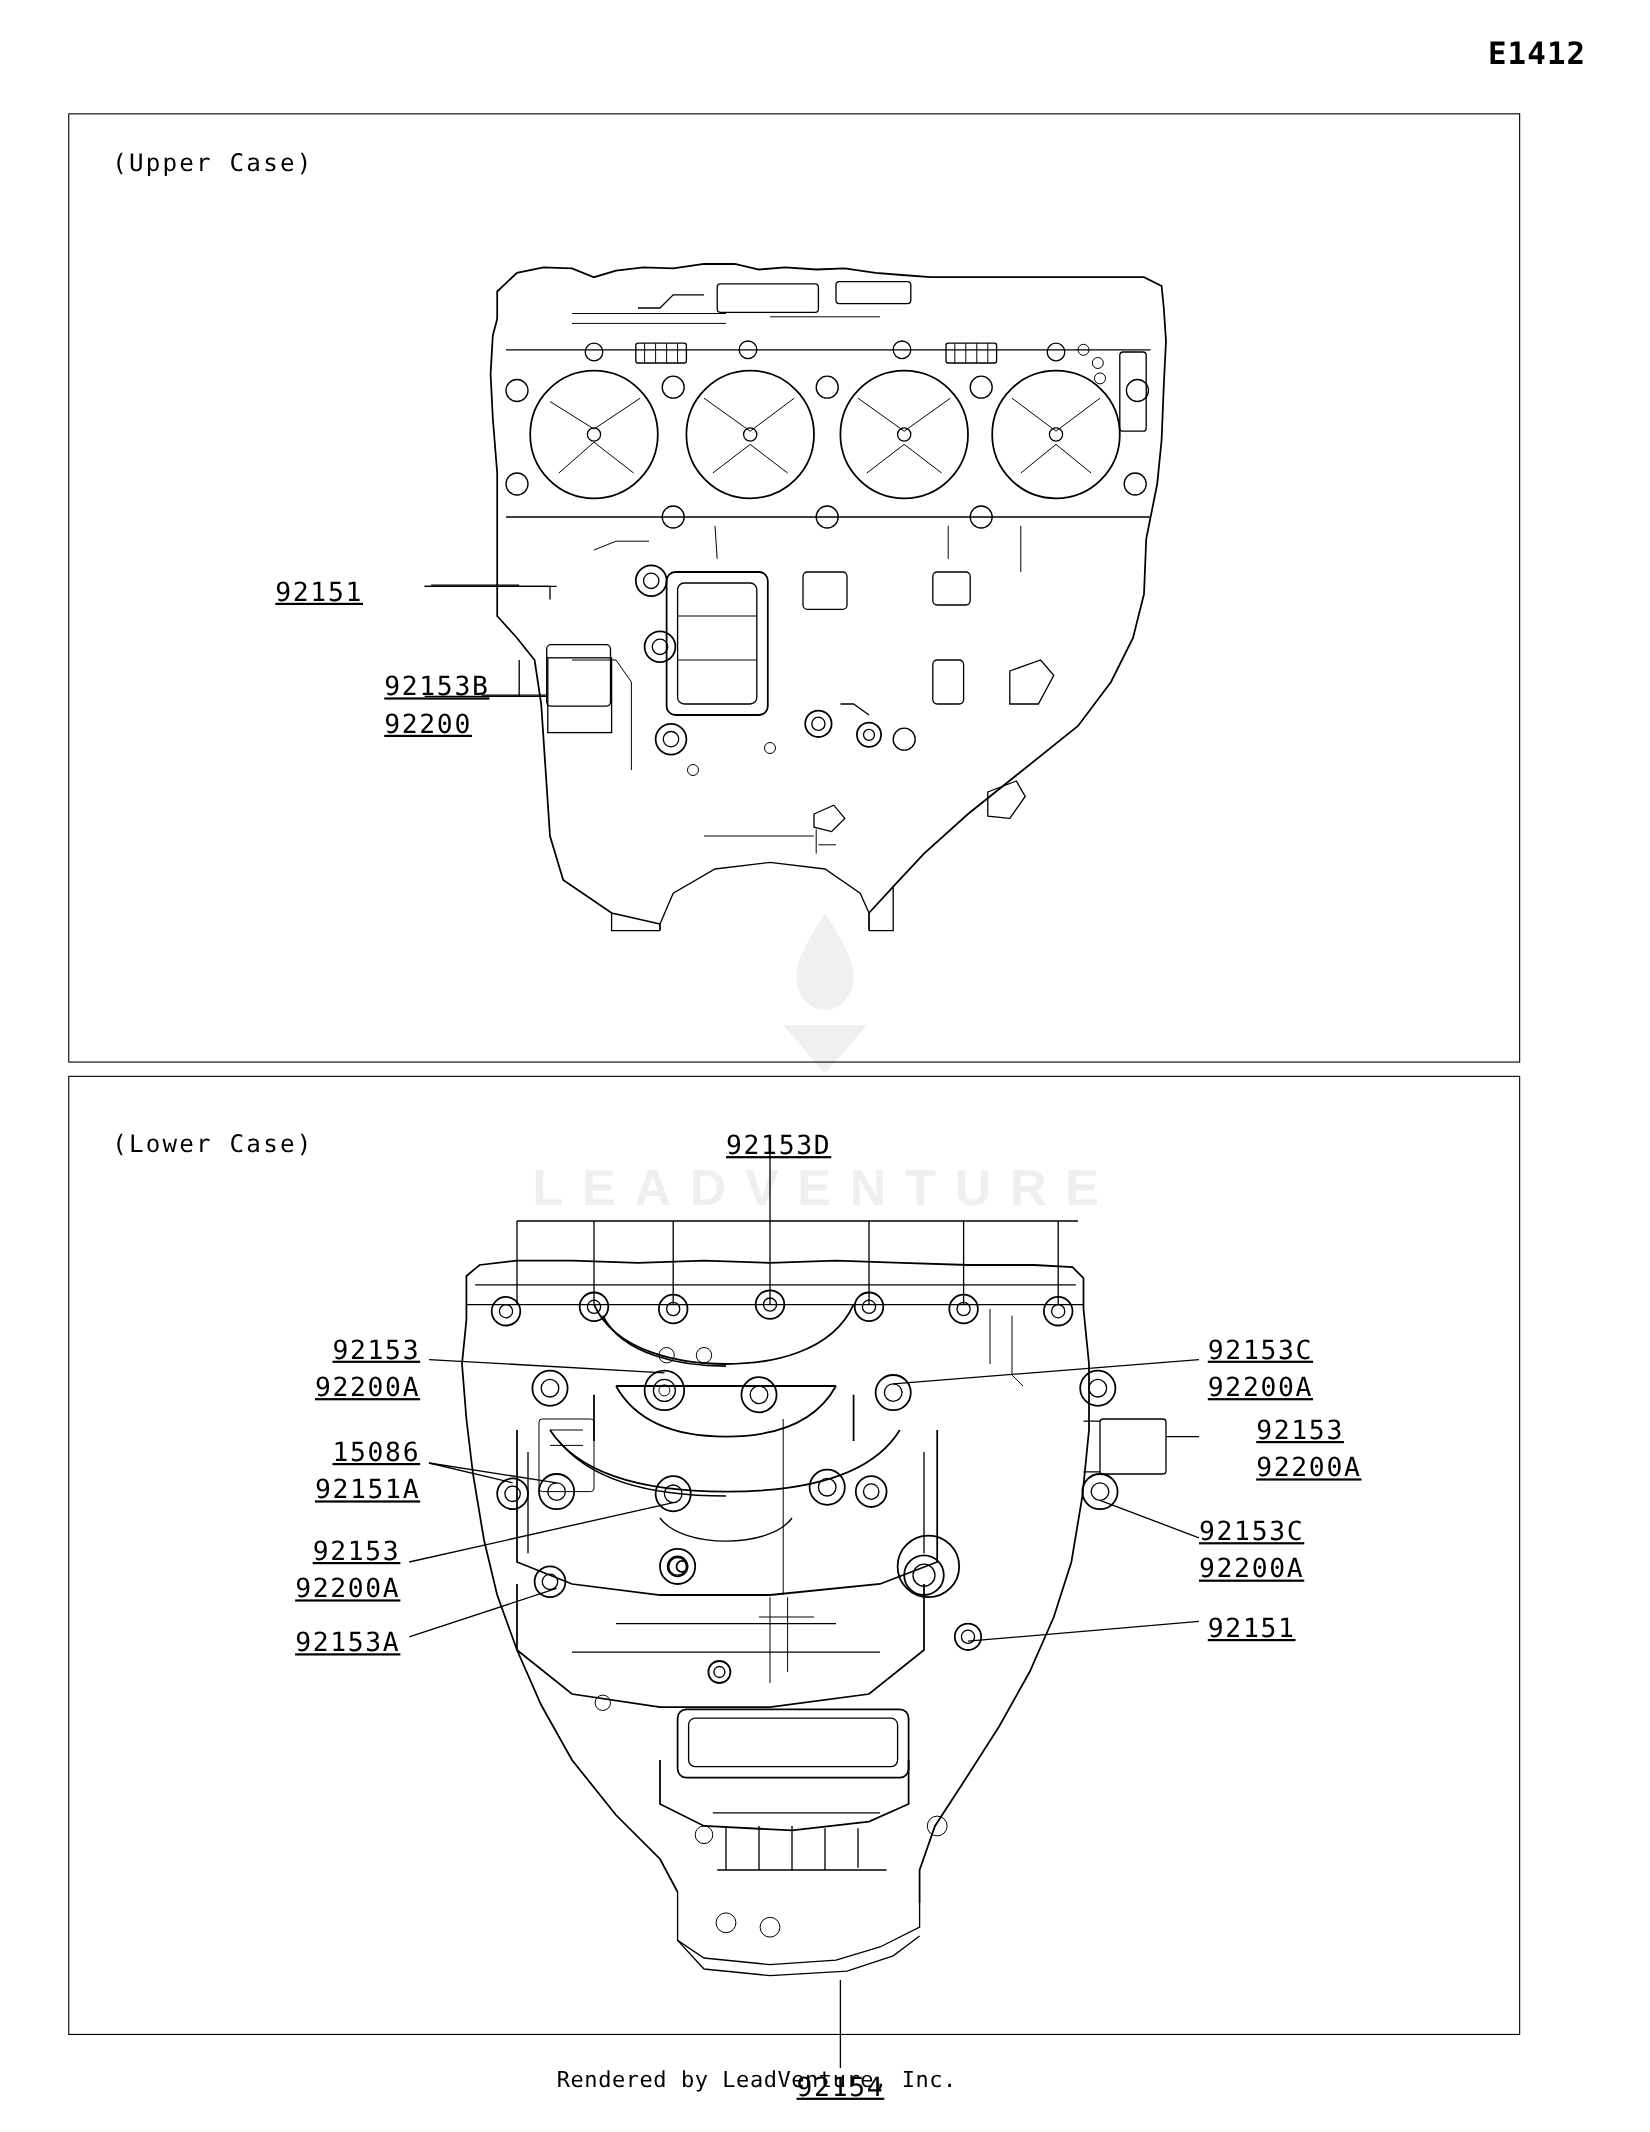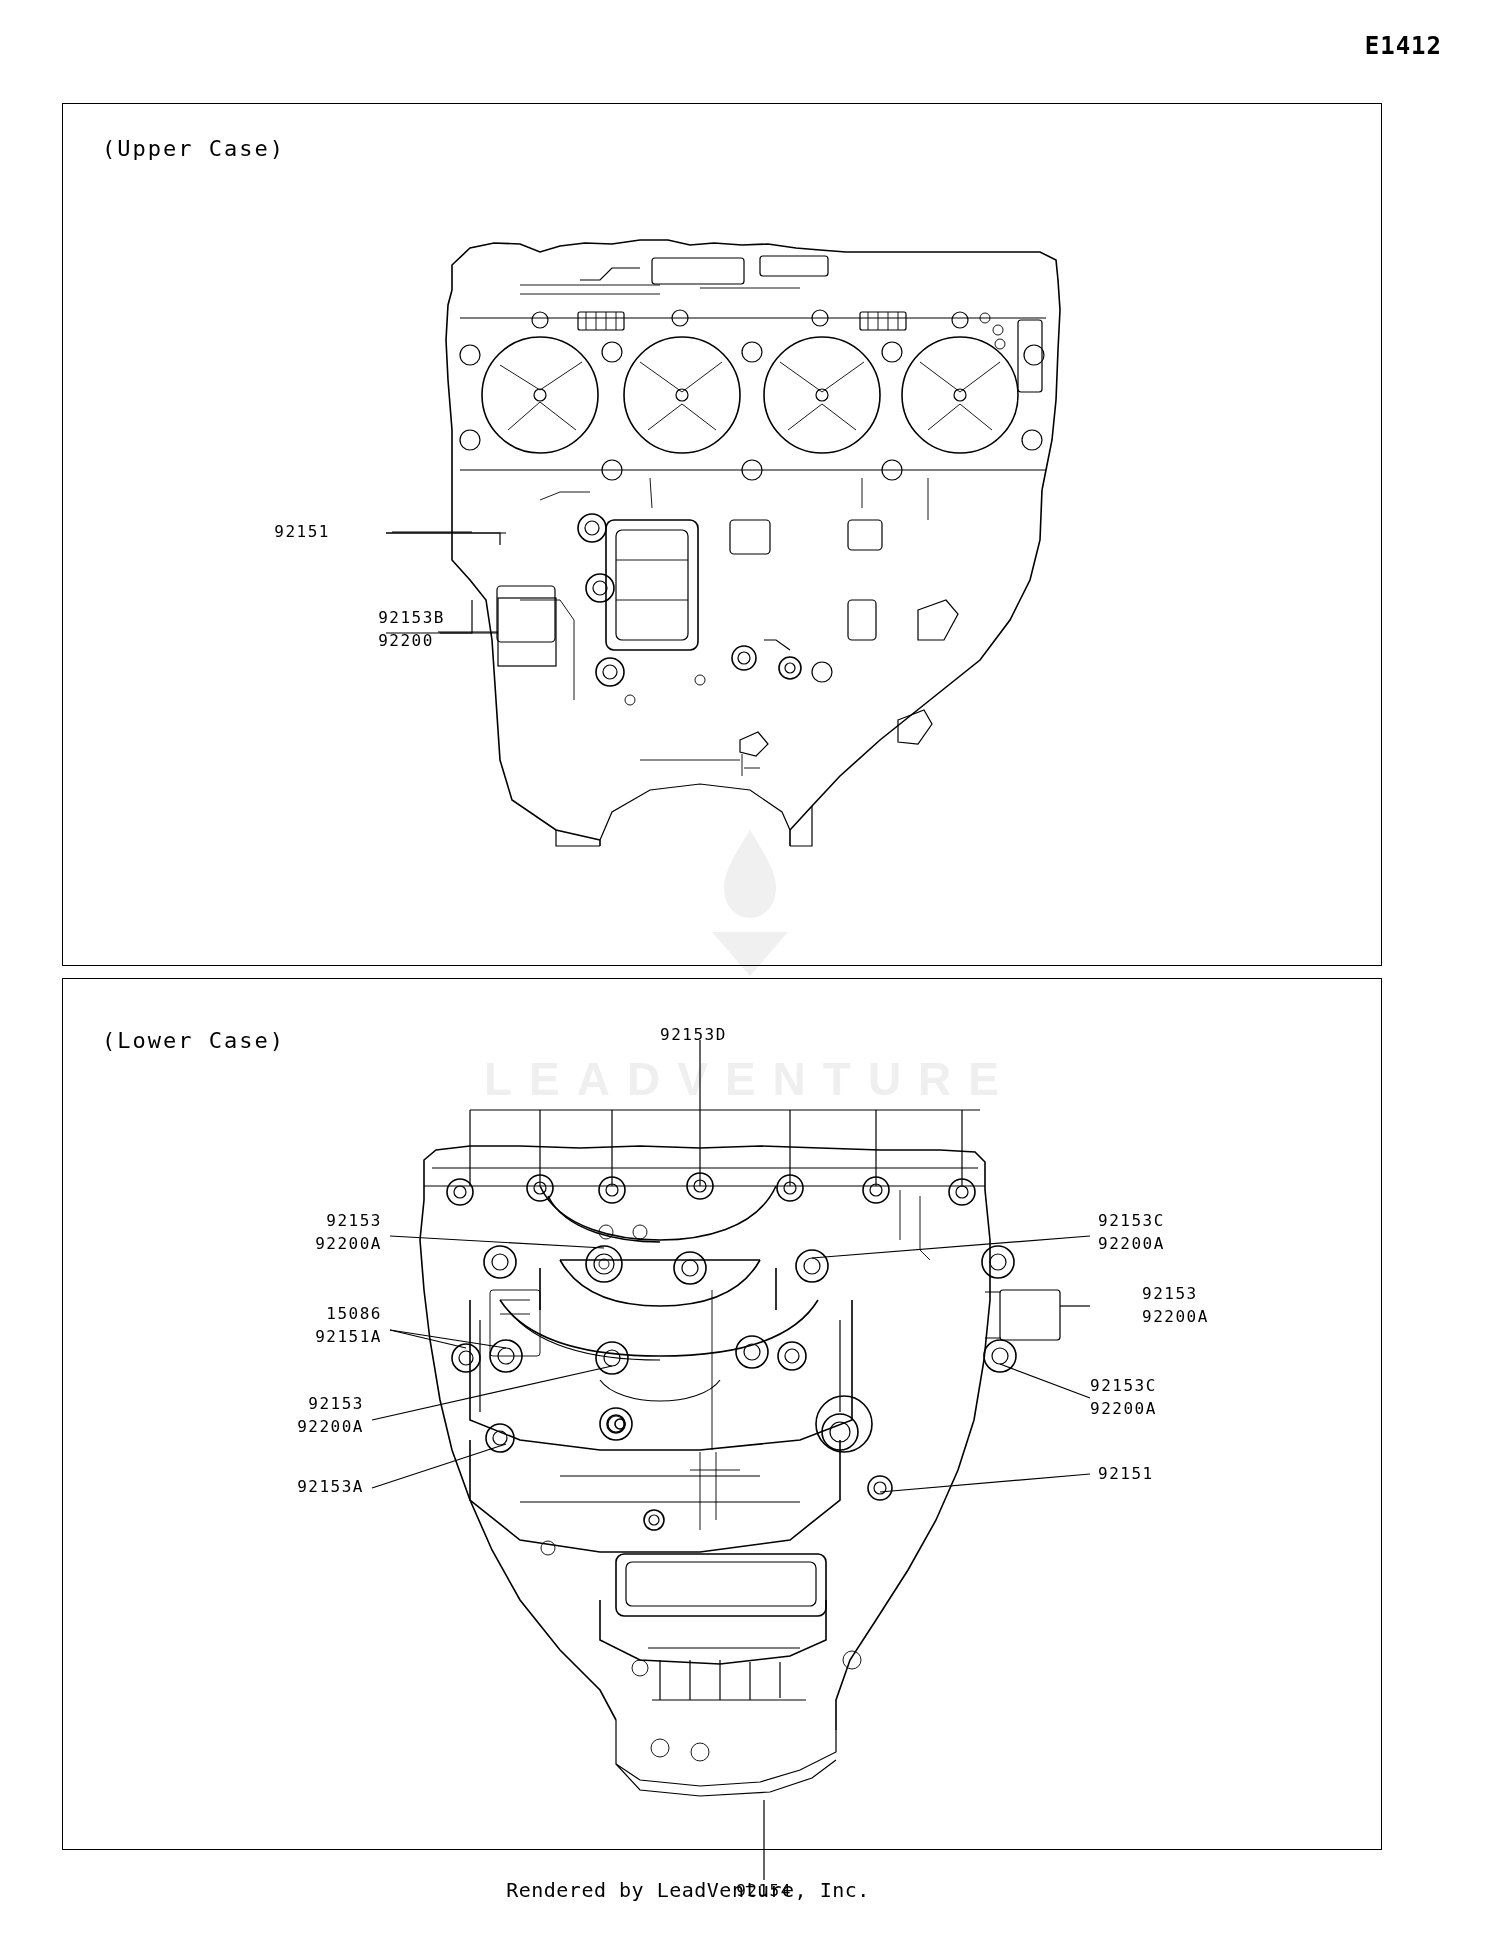--- a/index.html
+++ b/index.html
@@ -19,21 +19,21 @@
     position: absolute;
     left: 0; top: 0;
     width: 1500px;
     height: 1938px;
   }
   
   .doc-code {
     position: absolute;
     right: 58px;
     top: 32px;
-    font-size: 24px;
+    font-size: 28px;
     letter-spacing: 1px;
     font-weight: 700;
   }
   
   .panel {
     position: absolute;
     border: 1.5px solid #000;
     background: transparent;
     box-sizing: border-box;
   }
@@ -54,24 +54,25 @@
     font-size: 22px;
     letter-spacing: 2px;
     white-space: nowrap;
   }
   #title-upper { left: 102px; top: 136px; }
   #title-lower { left: 102px; top: 1028px; }
 
   
   .callout {
     position: absolute;
-    font-size: 16px;
+    font-size: 24px;
     letter-spacing: 1.5px;
     white-space: nowrap;
     line-height: 1.42;
+    text-decoration: underline;
   }
   .callout.right { text-align: right; }
 
   
   .footer {
     position: absolute;
     left: 0;
     top: 1878px;
     width: 1376px;
     text-align: center;

